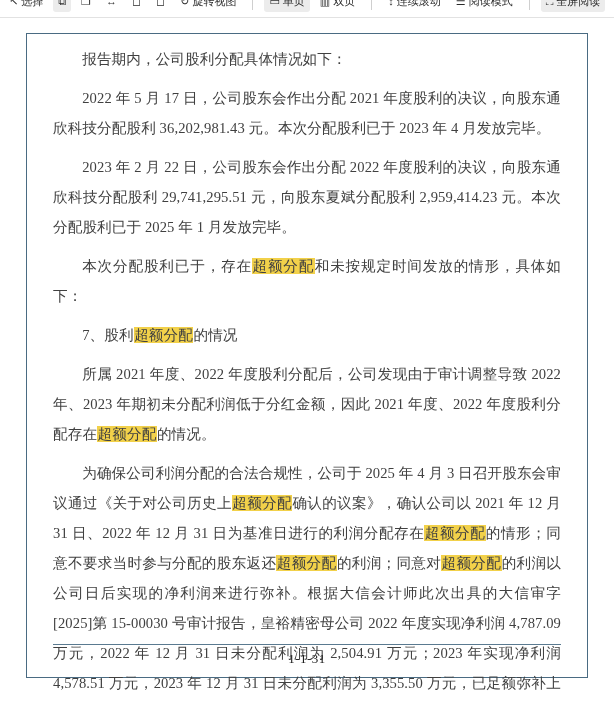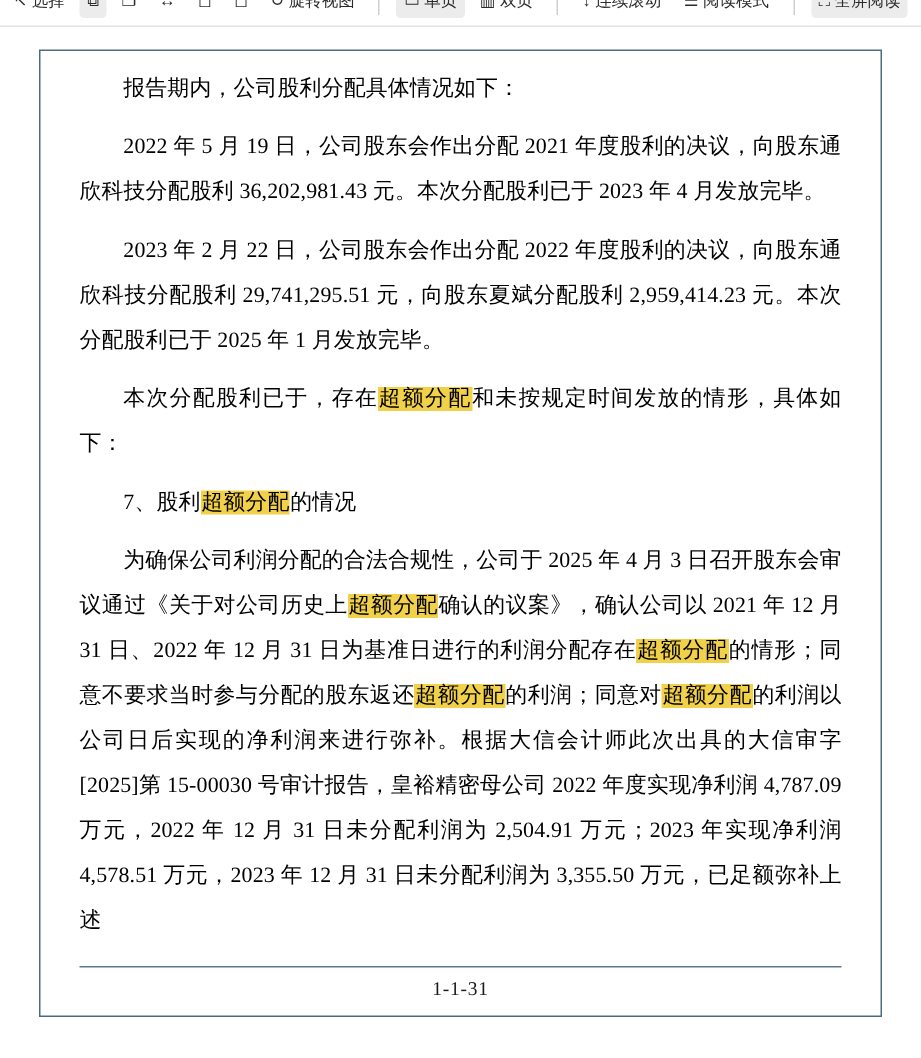--- a/index.html
+++ b/index.html
@@ -88,21 +88,21 @@
     position: absolute;
     left: 26px;
     top: 10px;
     width: 508px;
   }
 
   p.para {
     margin: 0 0 9px 0;
     font-size: 14.6px;
     line-height: 30px;
-    color: #000000;
+    color: #404040;
     text-align: justify;
     text-justify: inter-ideograph;
     letter-spacing: 0.1px;
   }
   p.para.indent { text-indent: 2em; }
 
   .hl {
     background: #f2d14a;
     padding: 0 0.5px;
   }
@@ -180,24 +180,25 @@
       </div>
     </div>
 </div>
 
 <div class="viewer">
 
   <div class="page">
 
     <div class="page-body" id="page-body">
         <p class="para indent"><span>报告期内，公司股利分配具体情况如下：</span></p>
-        <p class="para indent"><span>2022 年 5 月 19 日，公司股东会作出分配 2021 年度股利的决议，向股东通欣科技分配股利 36,202,981.43 元。本次分配股利已于 2023 年 4 月发放完毕。</span></p>
+        <p class="para indent"><span>2022 年 5 月 17 日，公司股东会作出分配 2021 年度股利的决议，向股东通欣科技分配股利 36,202,981.43 元。本次分配股利已于 2023 年 4 月发放完毕。</span></p>
         <p class="para indent"><span>2023 年 2 月 22 日，公司股东会作出分配 2022 年度股利的决议，向股东通欣科技分配股利 29,741,295.51 元，向股东夏斌分配股利 2,959,414.23 元。本次分配股利已于 2025 年 1 月发放完毕。</span></p>
         <p class="para indent"><span>本次分配股利已于，存在</span><span class="hl" style="background: rgb(242, 209, 74);">超额分配</span><span>和未按规定时间发放的情形，具体如下：</span></p>
         <p class="para indent"><span>7、股利</span><span class="hl" style="background: rgb(242, 209, 74);">超额分配</span><span>的情况</span></p>
+        <p class="para indent"><span>所属 2021 年度、2022 年度股利分配后，公司发现由于审计调整导致 2022 年、2023 年期初未分配利润低于分红金额，因此 2021 年度、2022 年度股利分配存在</span><span class="hl" style="background: rgb(242, 209, 74);">超额分配</span><span>的情况。</span></p>
         <p class="para indent"><span>为确保公司利润分配的合法合规性，公司于 2025 年 4 月 3 日召开股东会审议通过《关于对公司历史上</span><span class="hl" style="background: rgb(242, 209, 74);">超额分配</span><span>确认的议案》，确认公司以 2021 年 12 月 31 日、2022 年 12 月 31 日为基准日进行的利润分配存在</span><span class="hl" style="background: rgb(242, 209, 74);">超额分配</span><span>的情形；同意不要求当时参与分配的股东返还</span><span class="hl" style="background: rgb(242, 209, 74);">超额分配</span><span>的利润；同意对</span><span class="hl" style="background: rgb(242, 209, 74);">超额分配</span><span>的利润以公司日后实现的净利润来进行弥补。根据大信会计师此次出具的大信审字[2025]第 15-00030 号审计报告，皇裕精密母公司 2022 年度实现净利润 4,787.09 万元，2022 年 12 月 31 日未分配利润为 2,504.91 万元；2023 年实现净利润 4,578.51 万元，2023 年 12 月 31 日未分配利润为 3,355.50 万元，已足额弥补上述</span></p>
       </div>
 
     <div class="page-footer">
       <div class="footer-rule"></div>
       <div class="footer-num">1-1-31</div>
     </div>
 
   </div>
 </div>

